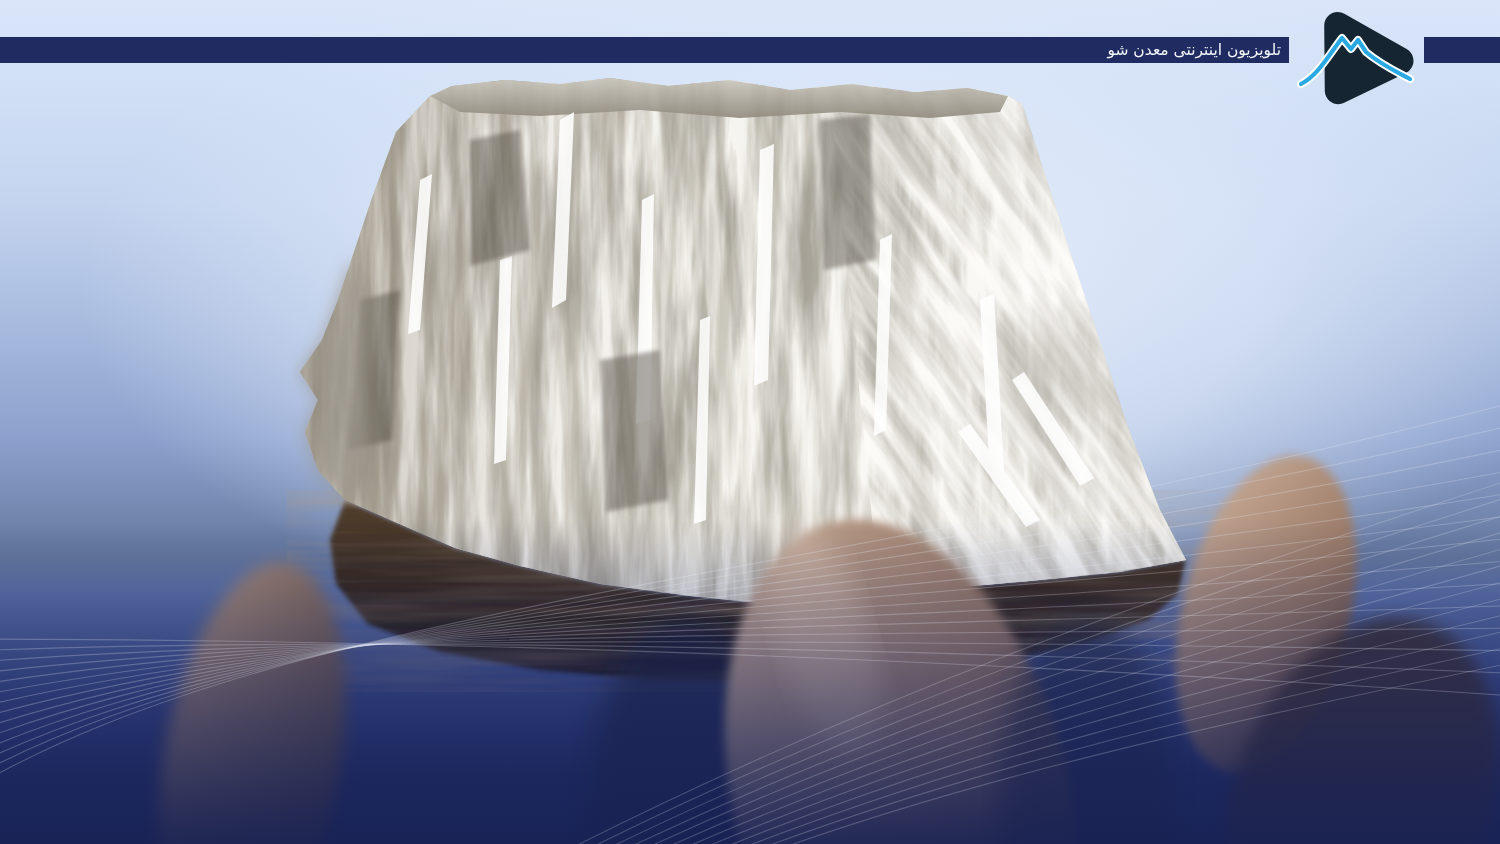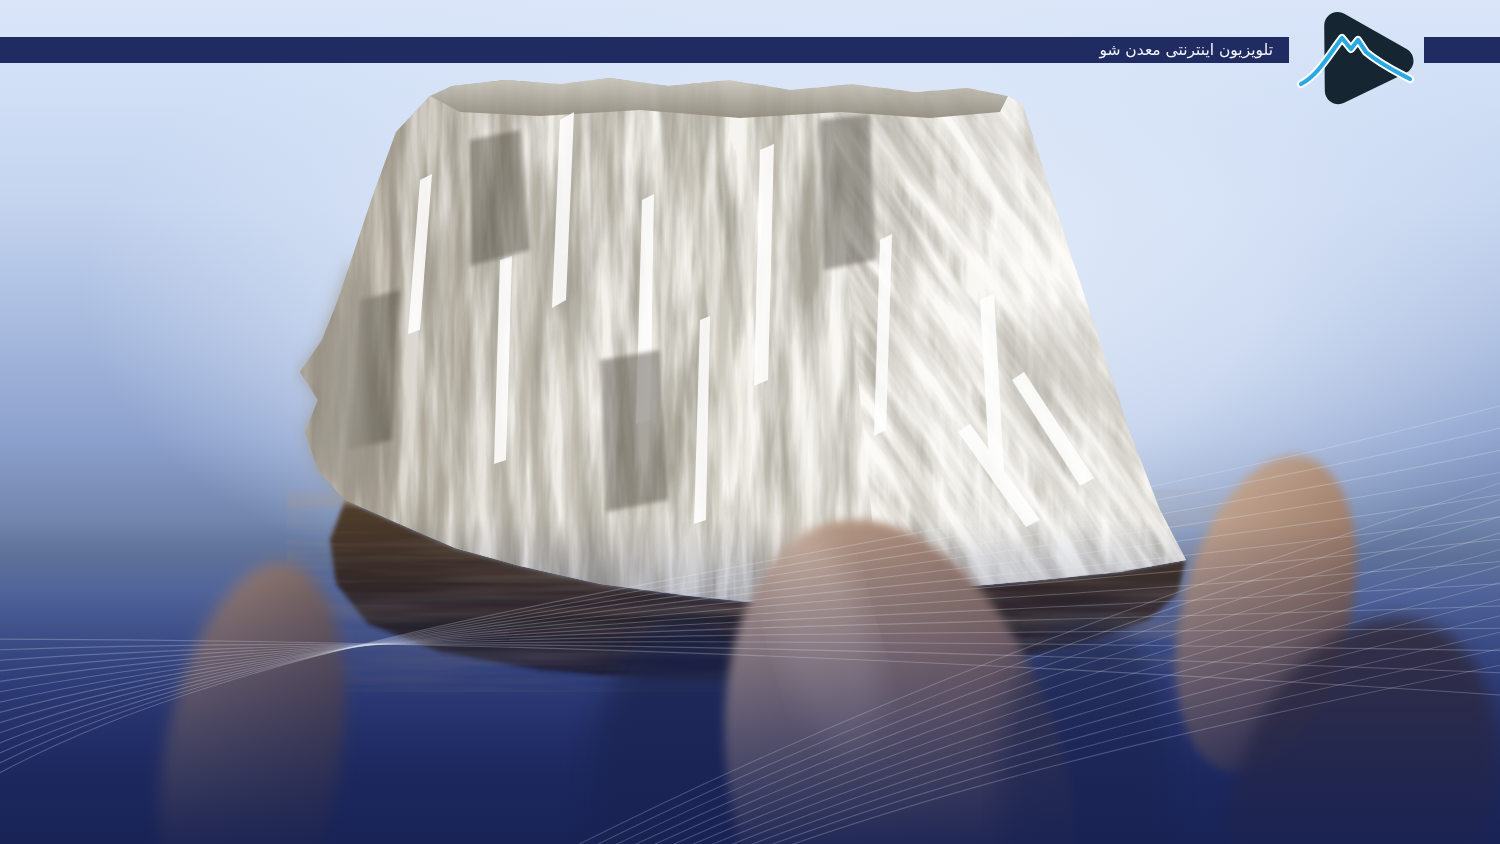--- a/index.html
+++ b/index.html
@@ -14,21 +14,21 @@
       #dae5f9 0%, #d1e0f6 10%, #c4d4ef 24%,
       #a9bcdf 38%, #8ba0cc 52%, #66799f 66%,
       #5e74a9 70%, #3a4a87 82%, #242f6b 92%, #1d2963 100%);
   }
   .photo-svg{position:absolute;left:0;top:0;}
   
   .bar-left{
     position:absolute;left:0;top:37px;width:1289px;height:26px;
     background:var(--bar,#1f2b61);
     display:flex;align-items:center;justify-content:flex-end;
-    padding-right:16px;box-sizing:border-box;
+    padding-right:8px;box-sizing:border-box;
   }
   .bar-right{
     position:absolute;left:1424px;top:37px;width:76px;height:26px;
     background:var(--bar,#1f2b61);
   }
   .bar-title{
     direction:rtl;unicode-bidi:embed;
     color:#f4f7fc;font-size:15.5px;line-height:26px;
     letter-spacing:0;white-space:nowrap;
   }

